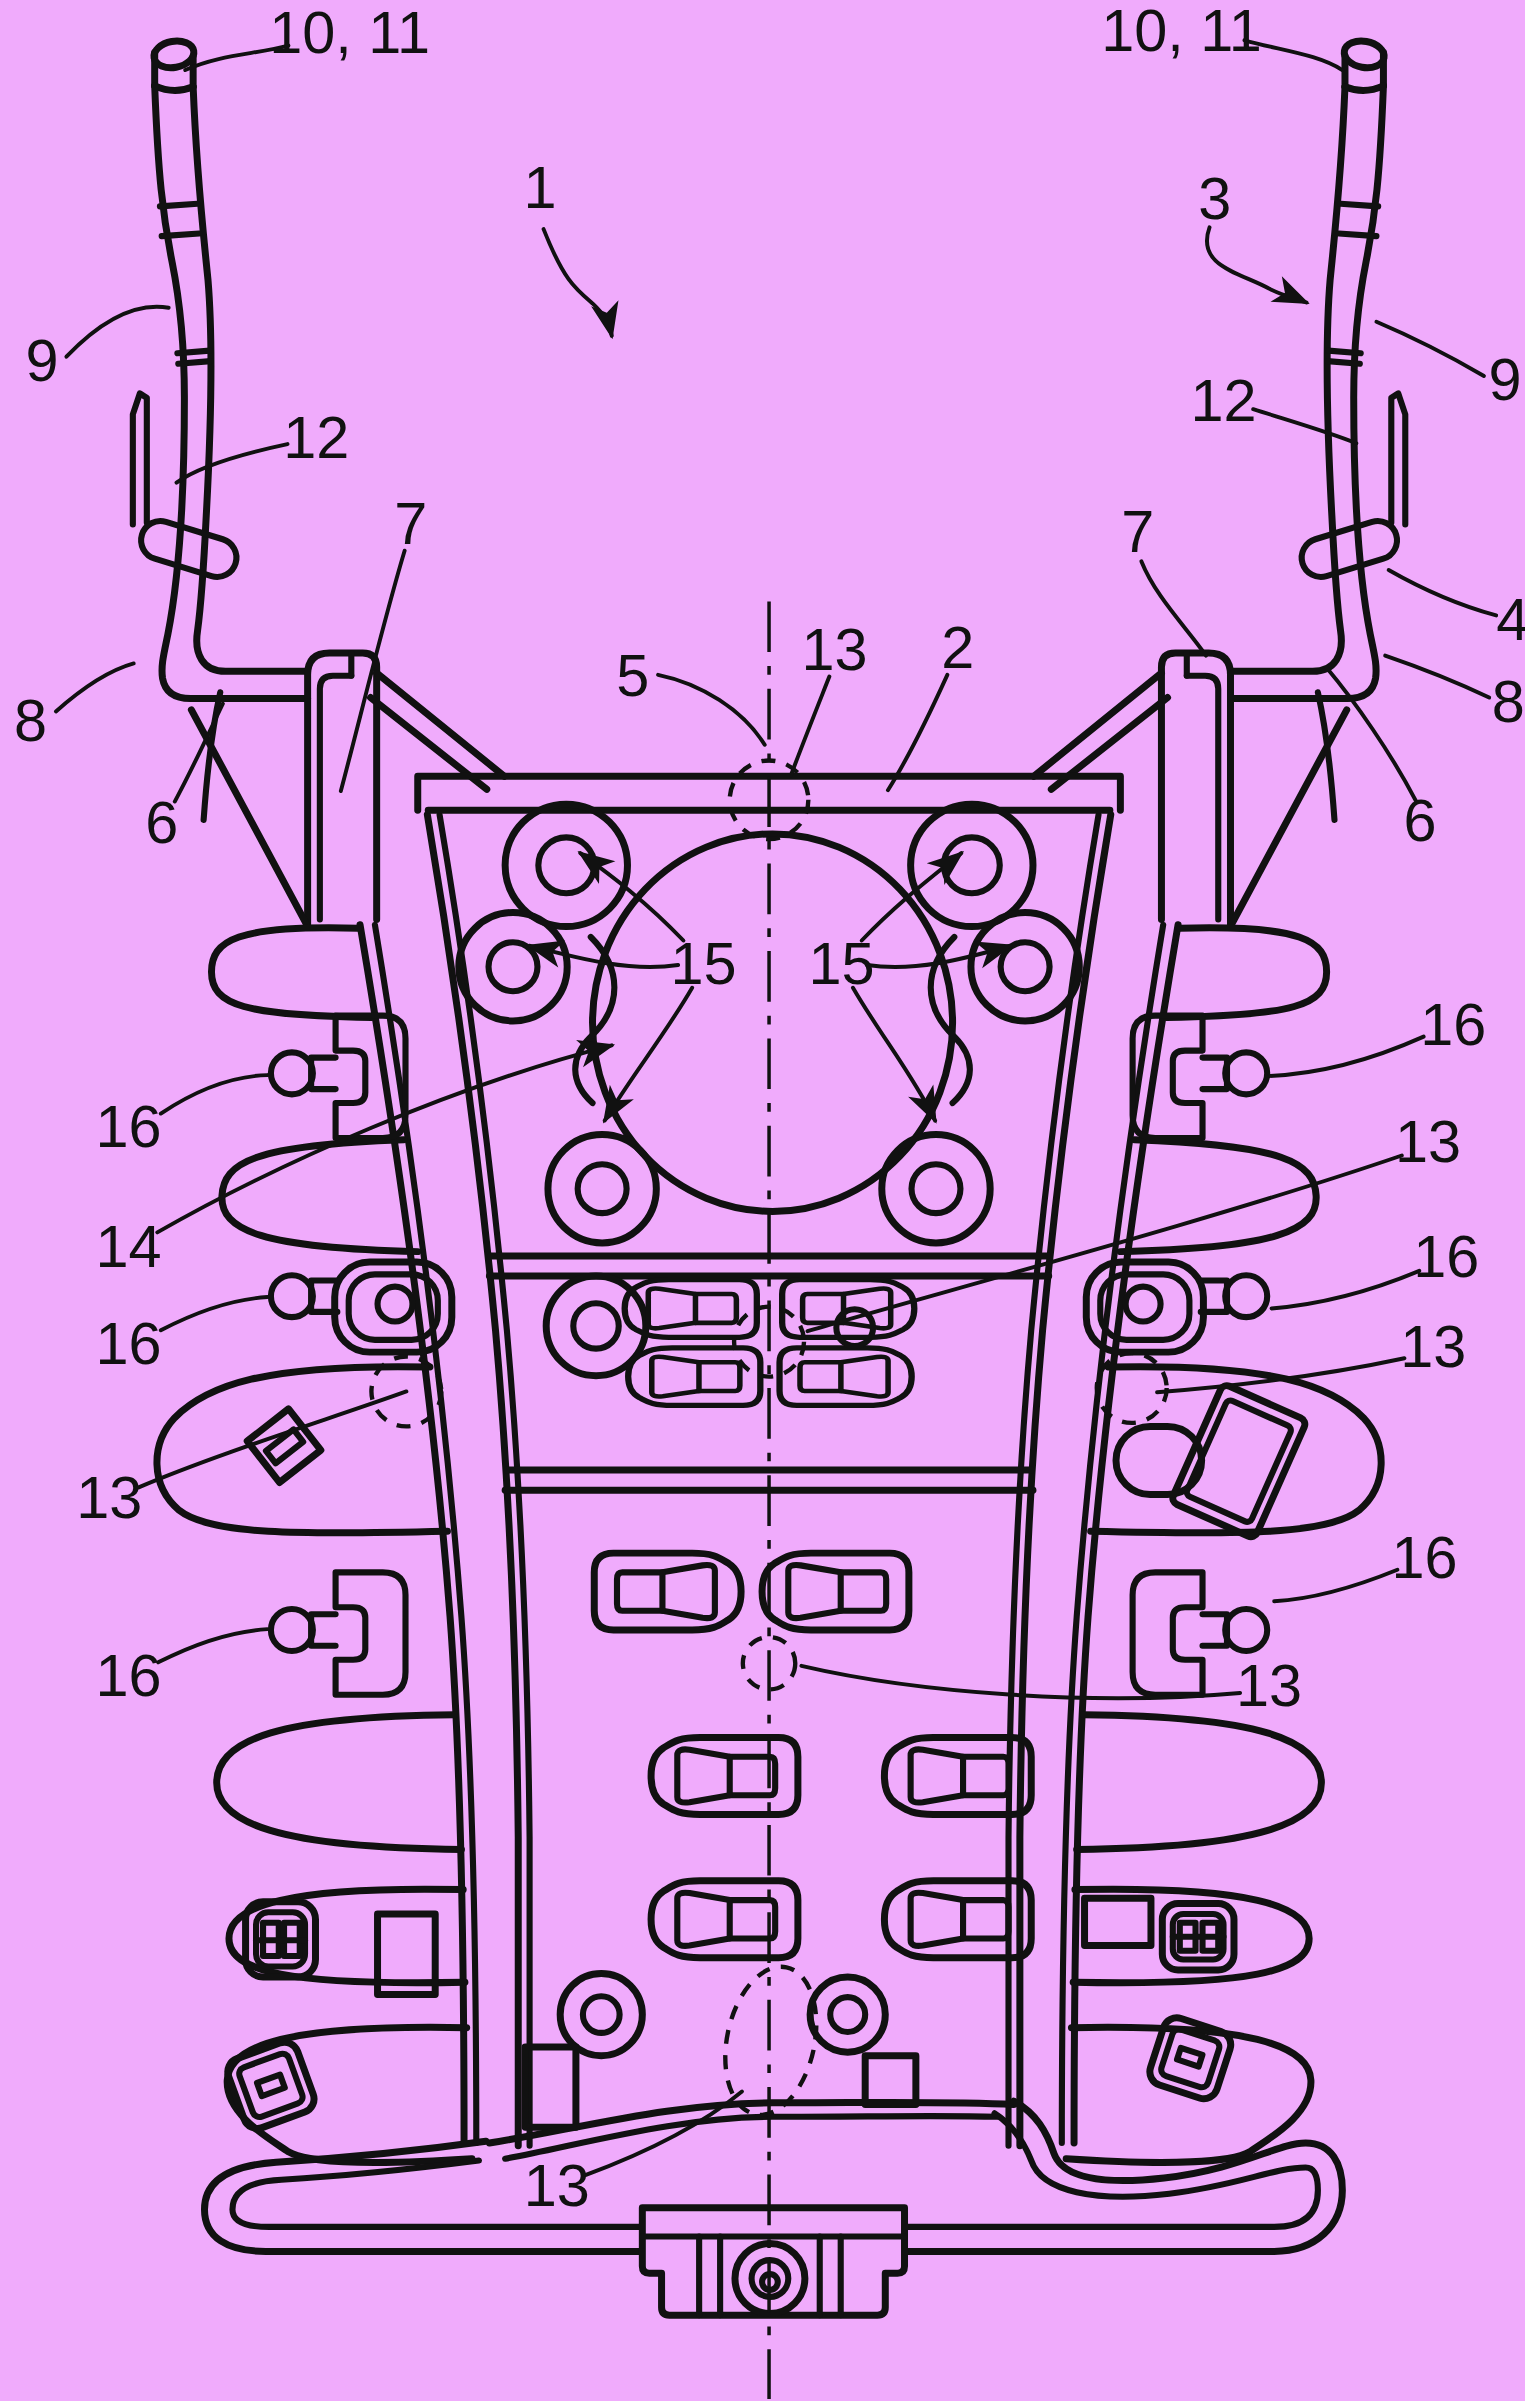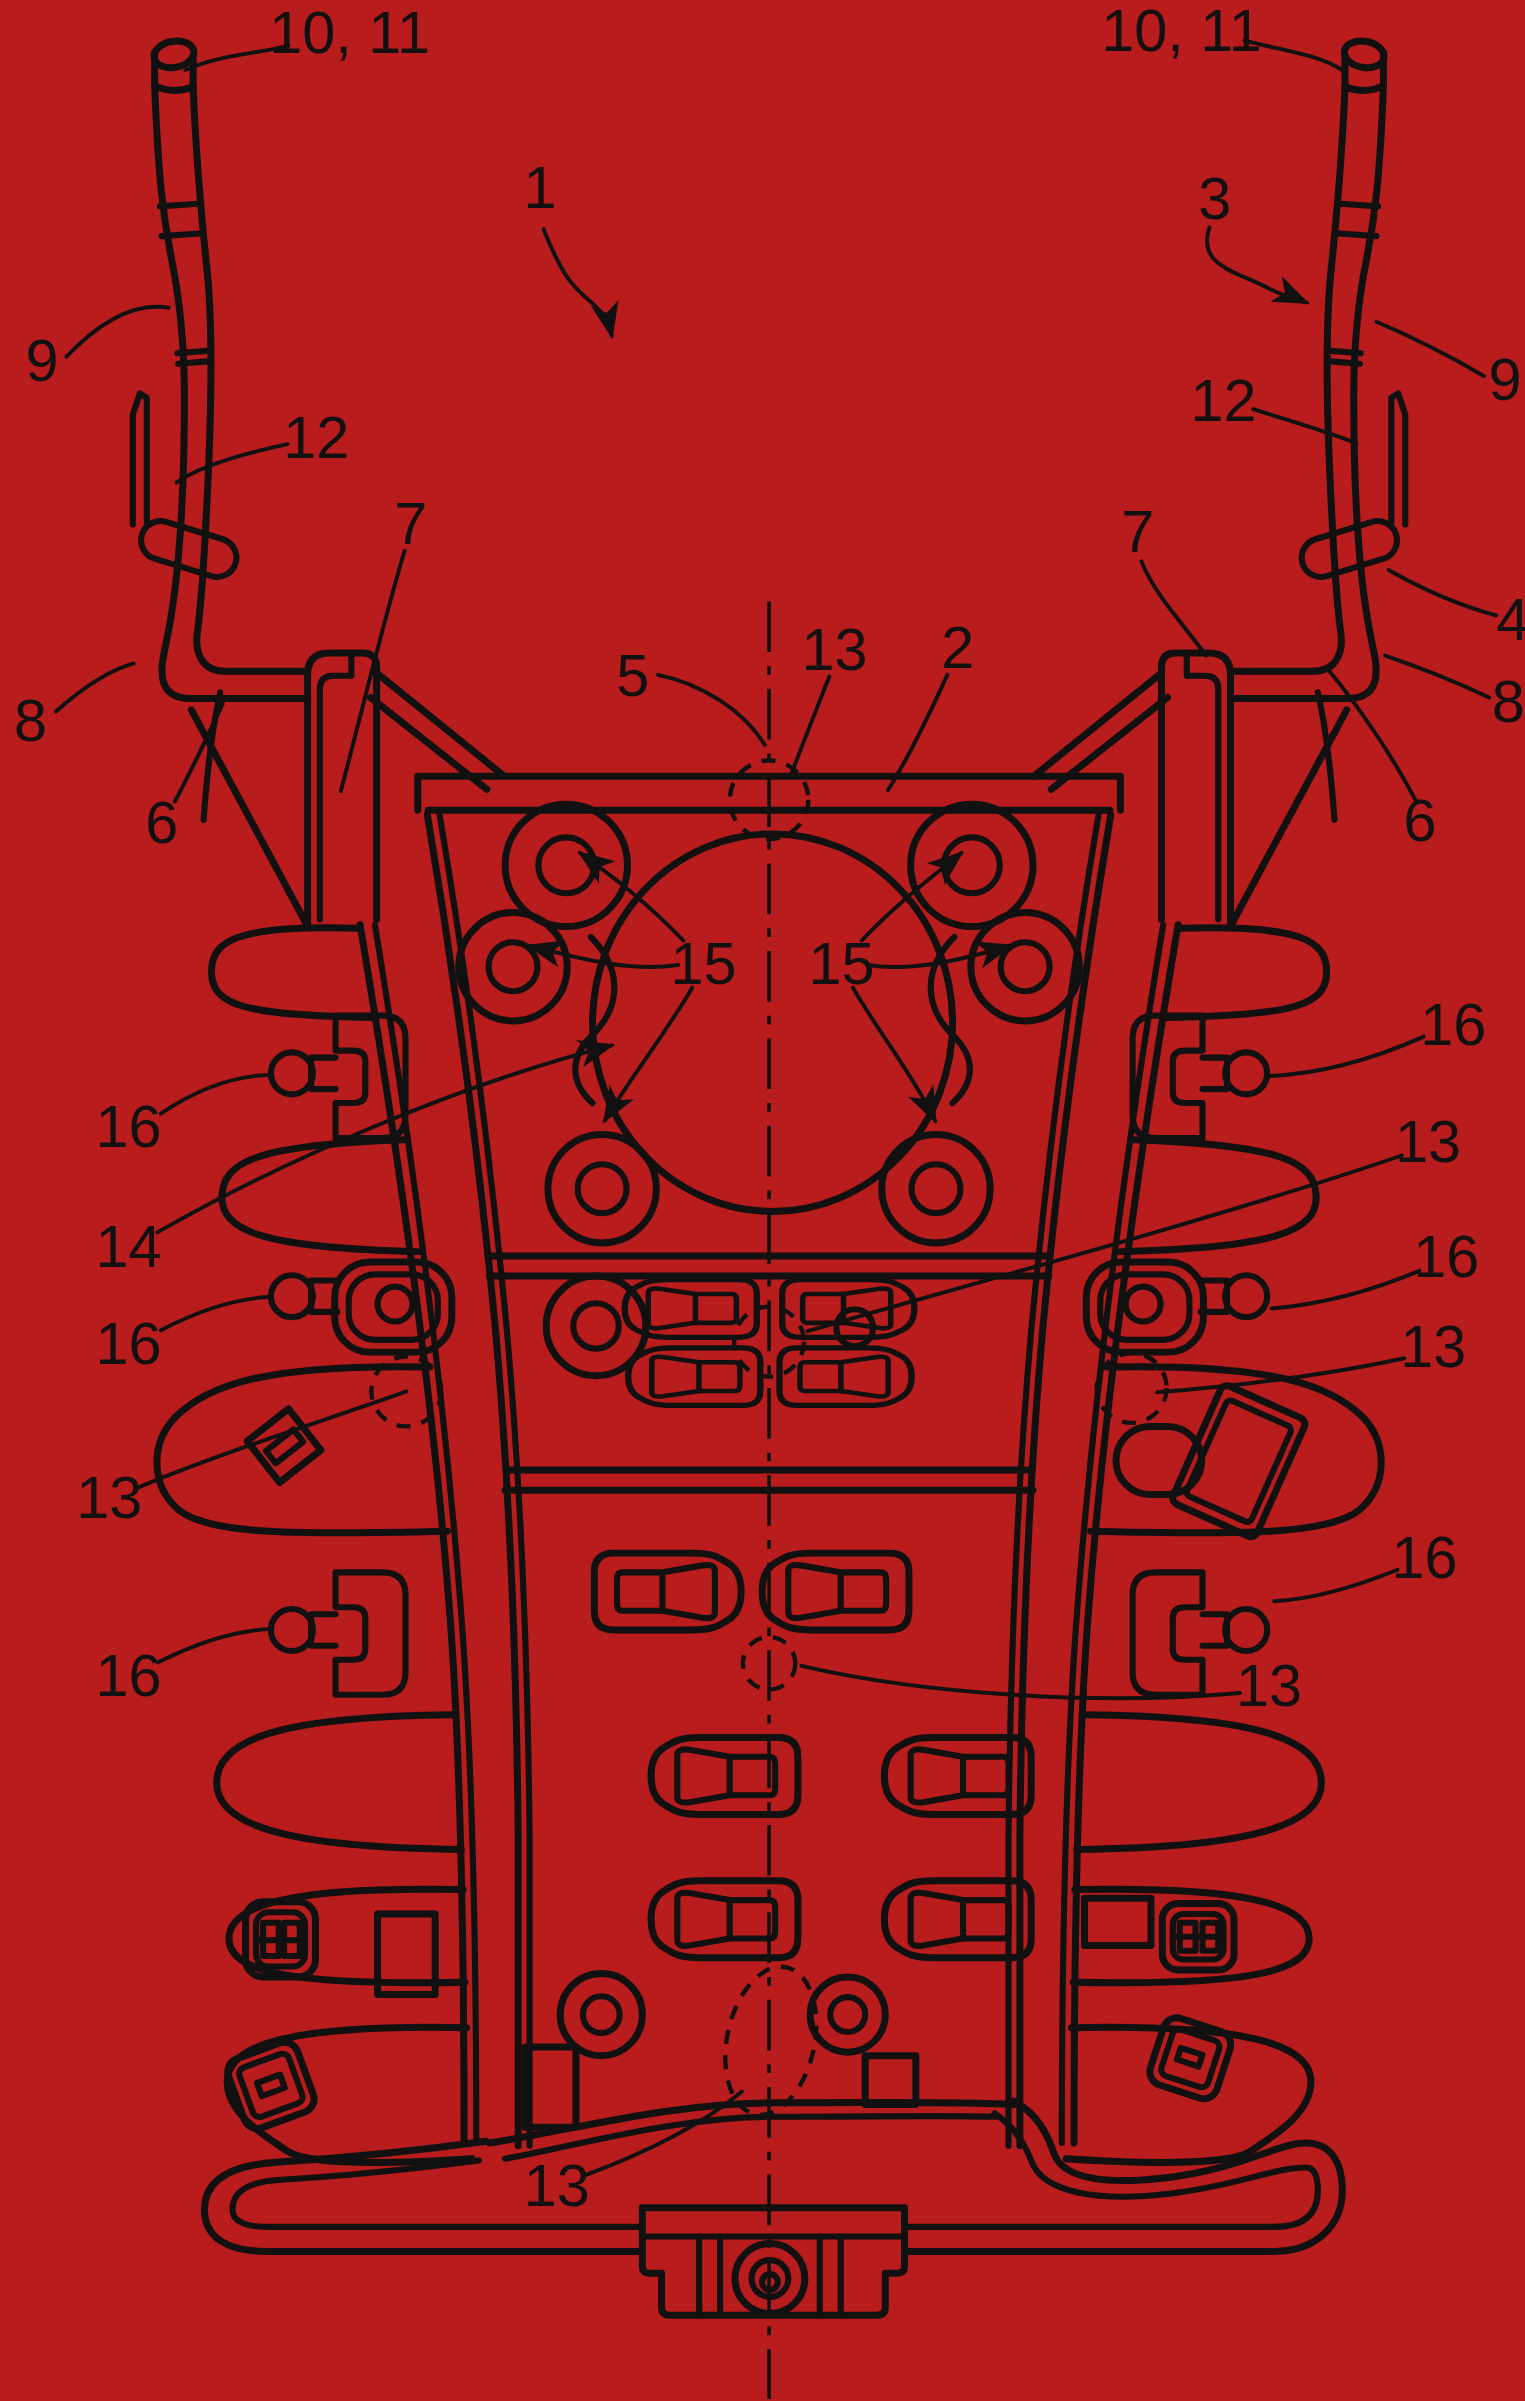--- a/index.html
+++ b/index.html
@@ -1,16 +1,16 @@
 <!DOCTYPE html>
 <html style="font-size:14px"><head>
 <meta charset="utf-8">
 <style>
   html,body{margin:0;padding:0;background:#ffffff;}
-  #stage{position:relative;width:1525px;height:2401px;background:#b91c1c;margin:0 auto;
+  #stage{position:relative;width:1525px;height:2401px;background:#f0abfc;margin:0 auto;
          font-family:"Liberation Sans", sans-serif;}
   svg{position:absolute;left:0;top:0;}
   .ink{stroke:#111;fill:none;stroke-width:8;stroke-linecap:round;stroke-linejoin:round;}
   .thin{stroke-width:7;}
   .leader{stroke:#111;fill:none;stroke-width:4.5;stroke-linecap:round;}
   .dashed{stroke:#111;fill:none;stroke-width:5;stroke-dasharray:16 13;}
   .cline{stroke:#111;fill:none;stroke-width:4;stroke-dasharray:58 16 10 16;}
   .reftext{fill:#111;font-family:"Liberation Sans", sans-serif;text-anchor:middle;}
 </style>
 </head>

